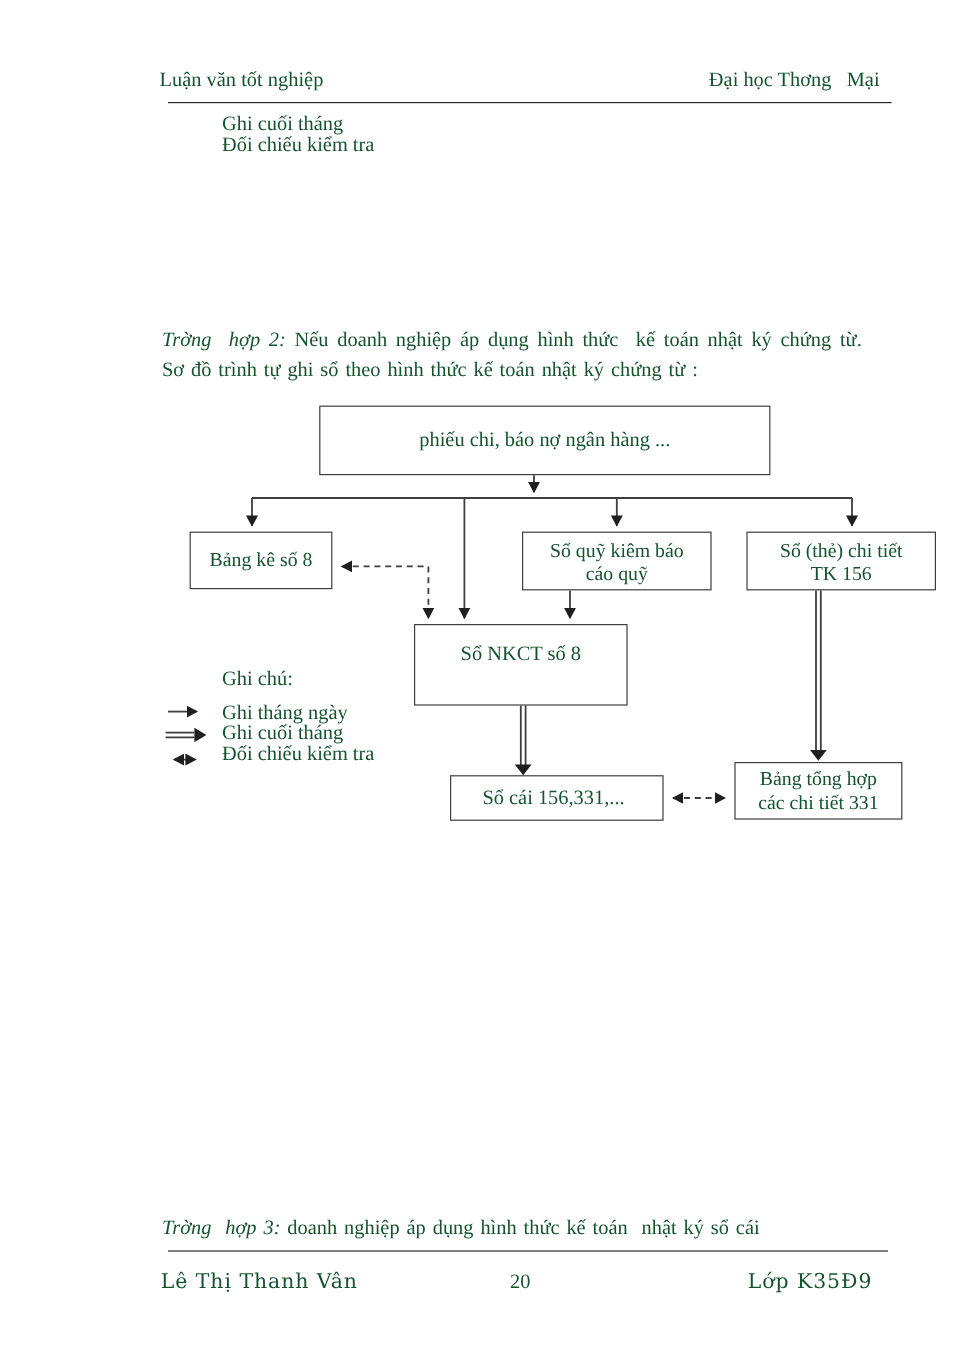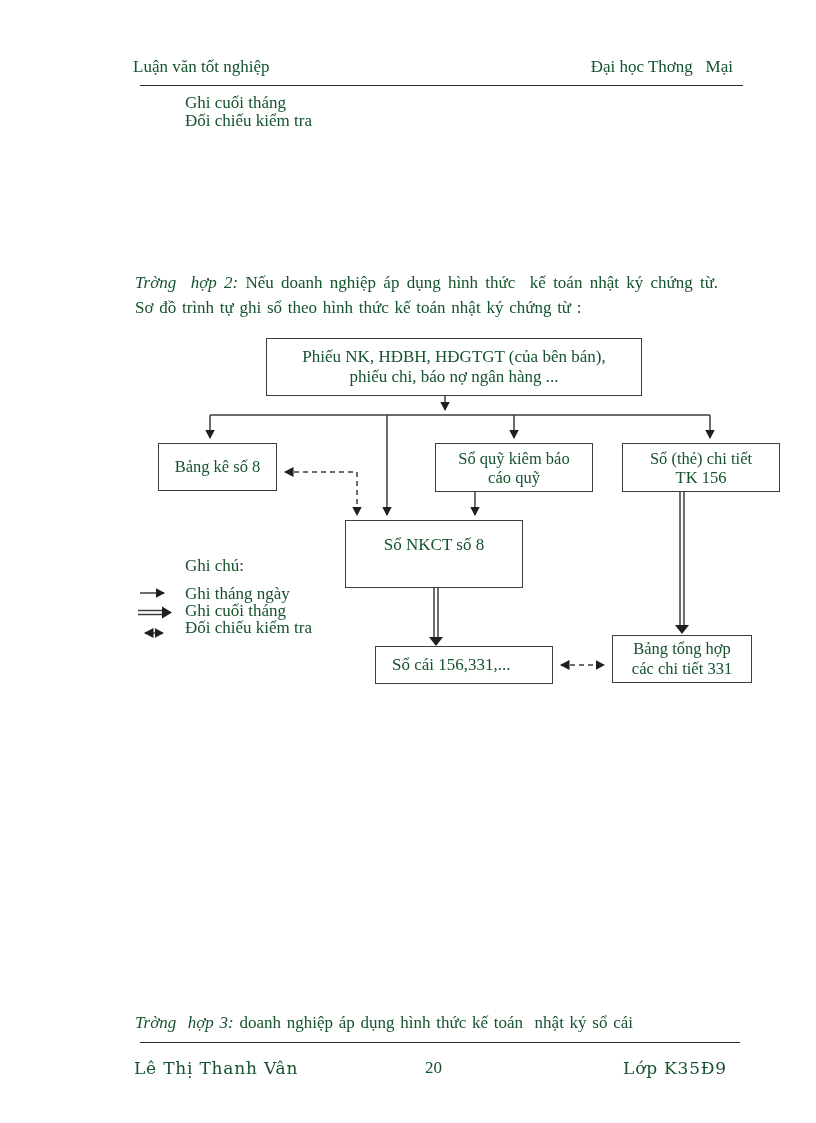--- a/index.html
+++ b/index.html
@@ -15,21 +15,21 @@
   .body-text{font-size:17px;line-height:25px;}
   .lead-italic{font-style:italic;}
   .w1{word-spacing:3px;}
   .w2{word-spacing:1.5px;}
   .dbox{
     position:absolute;box-sizing:border-box;background:#ffffff;
     border:1.6px solid #3e3e3e;display:flex;flex-direction:column;
     align-items:center;justify-content:center;text-align:center;
     font-size:16.5px;line-height:20px;z-index:2;
   }
-  .dbox.left-align{align-items:flex-start;text-align:left;padding-left:16px;}
+  .dbox.left-align{align-items:flex-start;text-align:left;padding-left:26px;}
   .legend-label{font-size:17px;line-height:17px;}
   .script{
     font-family:"DejaVu Serif",serif;
     font-size:17px;letter-spacing:0.8px;
   }
   svg.connectors{position:absolute;left:0;top:0;z-index:3;pointer-events:none;}
 </style>
 </head>
 <body>
 
@@ -39,21 +39,20 @@
   <span class="abs hdr pre" style="right:83px;top:57px;">Đại học Thơng   Mại</span>
   <div class="rule" style="left:140px;top:85px;width:603px;"></div>
 
   <div class="abs pre" style="left:185px;top:94px;font-size:17px;line-height:18.5px;">Ghi cuối tháng</div>
   <div class="abs pre" style="left:185px;top:112px;font-size:17px;line-height:18.5px;">Đối chiếu kiểm tra</div>
 
   <div class="abs body-text pre w1" style="left:135px;top:270px;"><i class="lead-italic">Trờng  hợp 2:</i><span> Nếu doanh nghiệp áp dụng hình thức  kế toán nhật ký chứng từ.</span></div>
   <div class="abs body-text pre w2" style="left:135px;top:295px;">Sơ đồ trình tự ghi sổ theo hình thức kế toán nhật ký chứng từ :</div>
 
   <div class="dbox" style="left:266px;top:338px;width:376px;height:58px;font-size:17px;">
-    <div>Phiếu NK, HĐBH, HĐGTGT (của bên bán),</div>
     <div>phiếu chi, báo nợ ngân hàng ...</div>
   </div>
 
   <div class="dbox" style="left:158px;top:443px;width:119px;height:48px;">
     <div>Bảng kê số 8</div>
   </div>
 
   <div class="dbox" style="left:435px;top:443px;width:158px;height:49px;line-height:19px;">
     <div>Sổ quỹ kiêm báo</div>
     <div>cáo quỹ</div>

